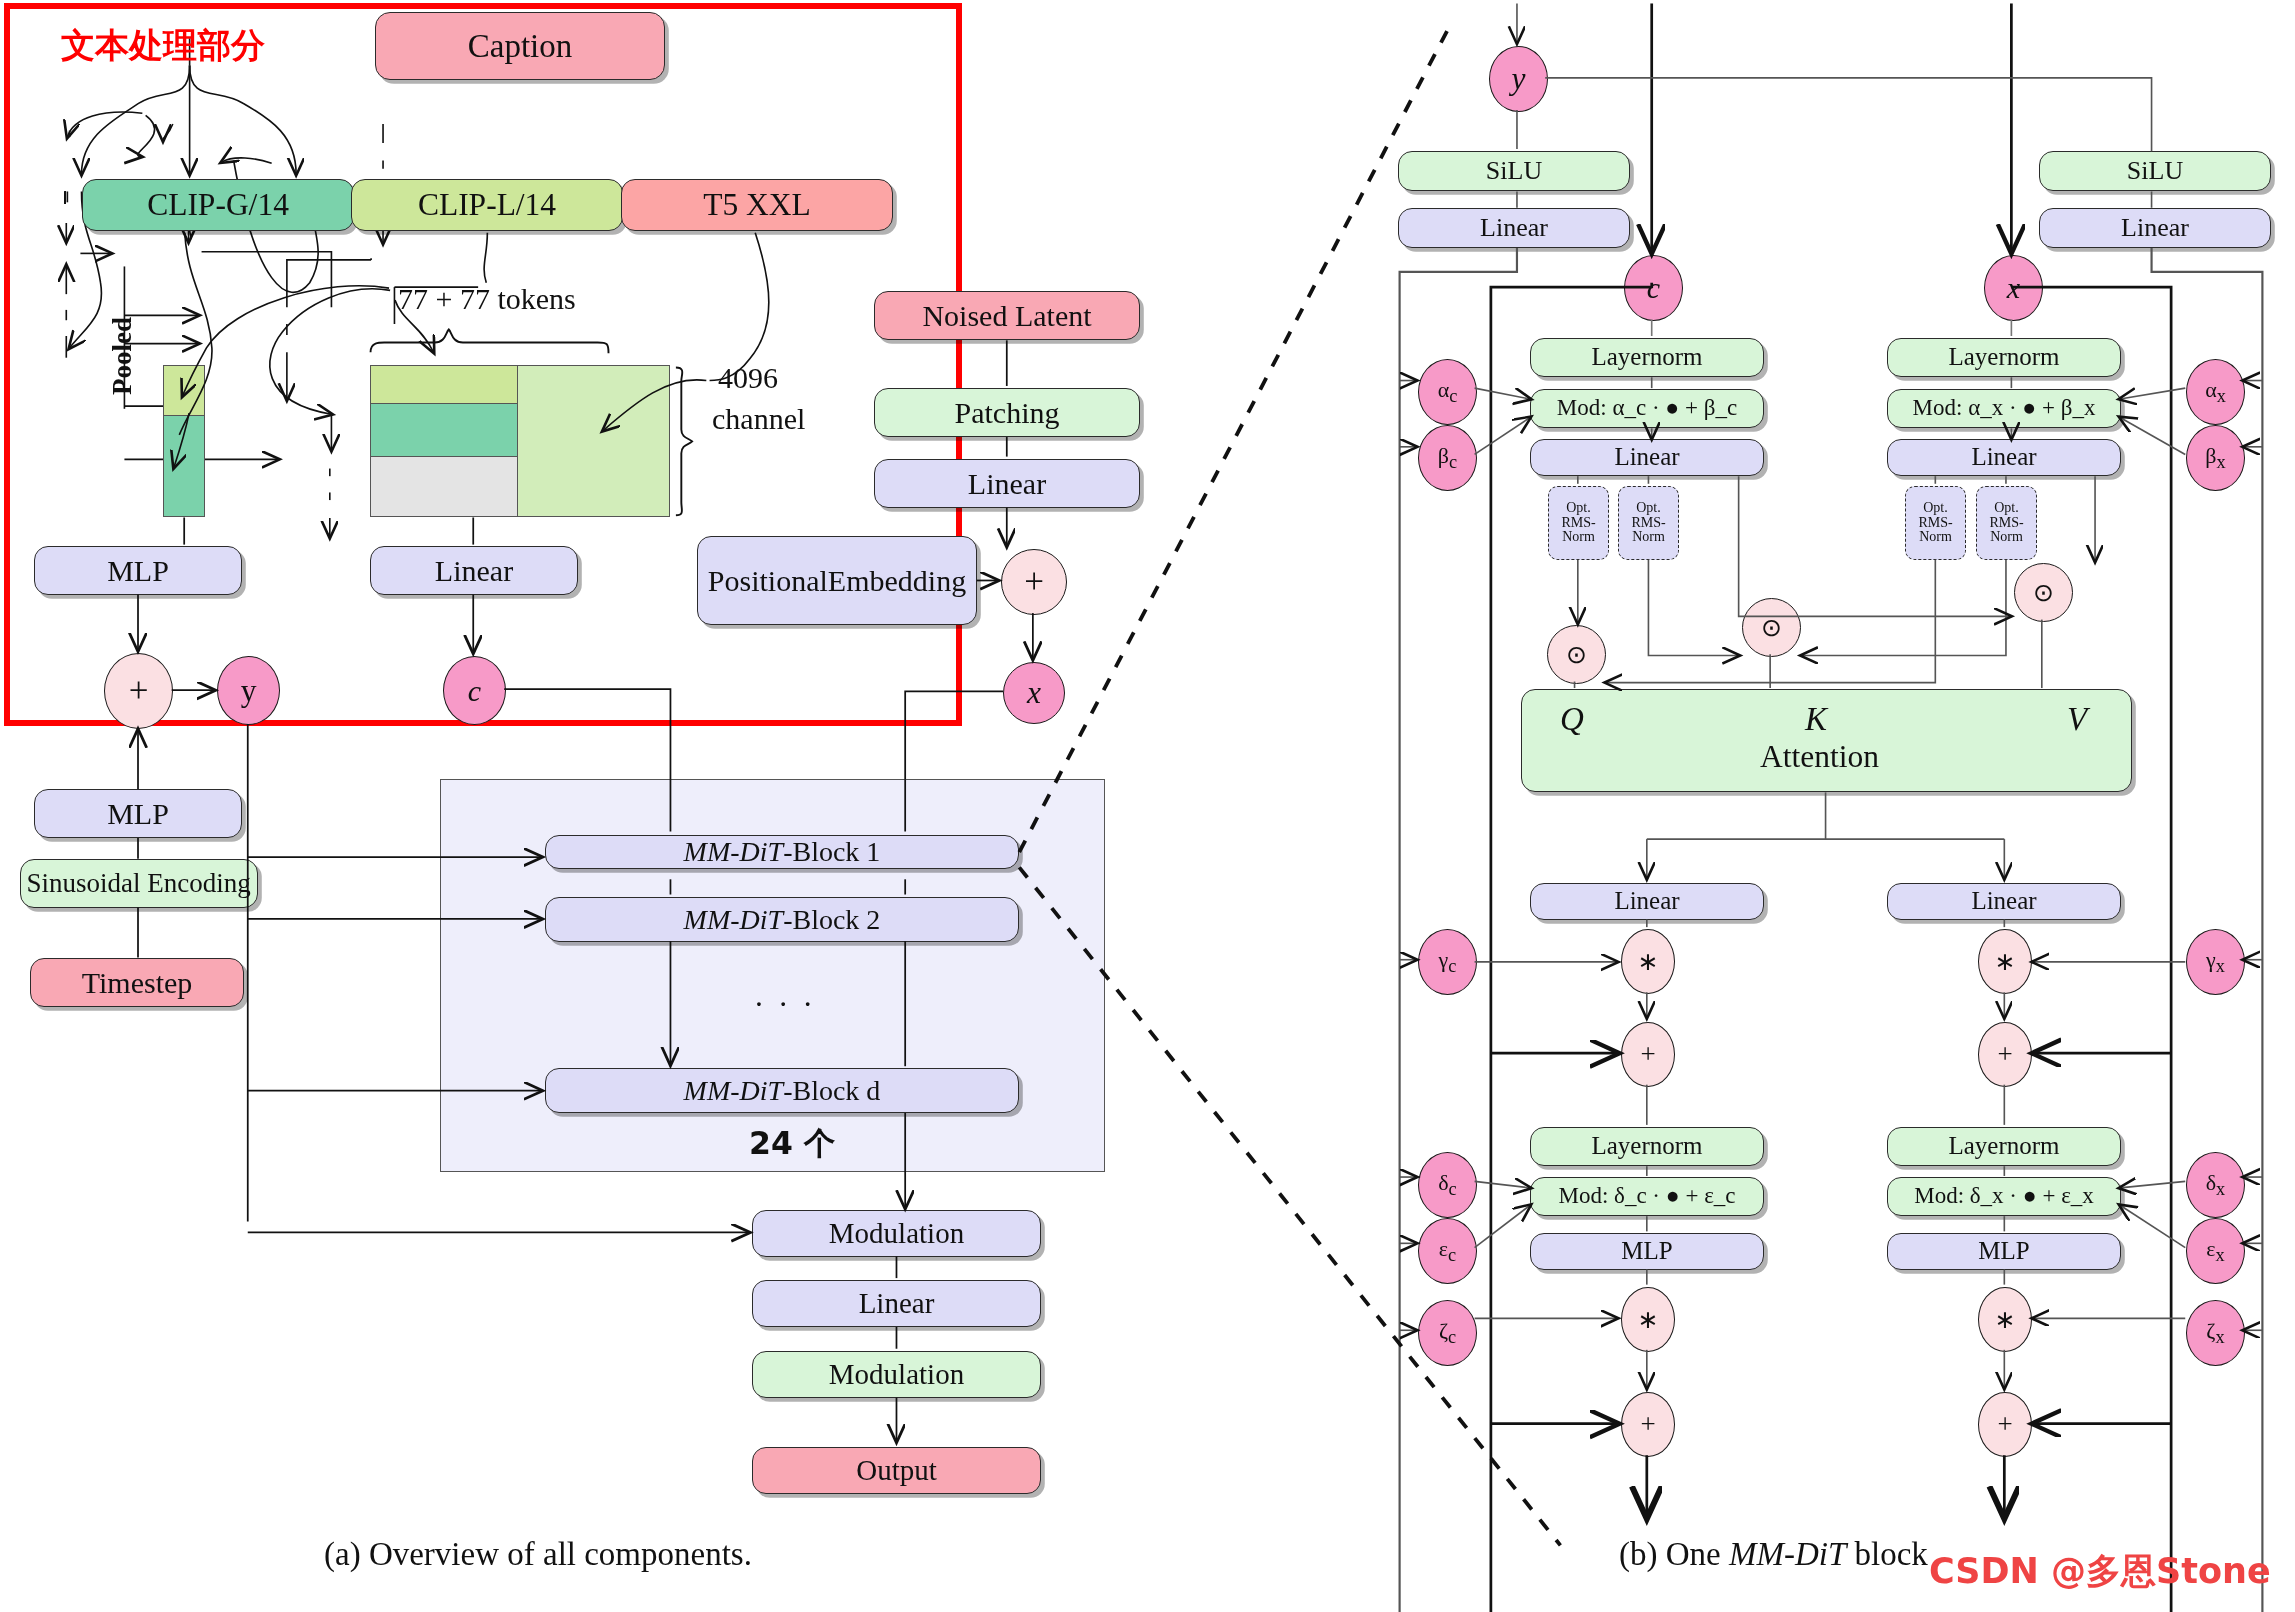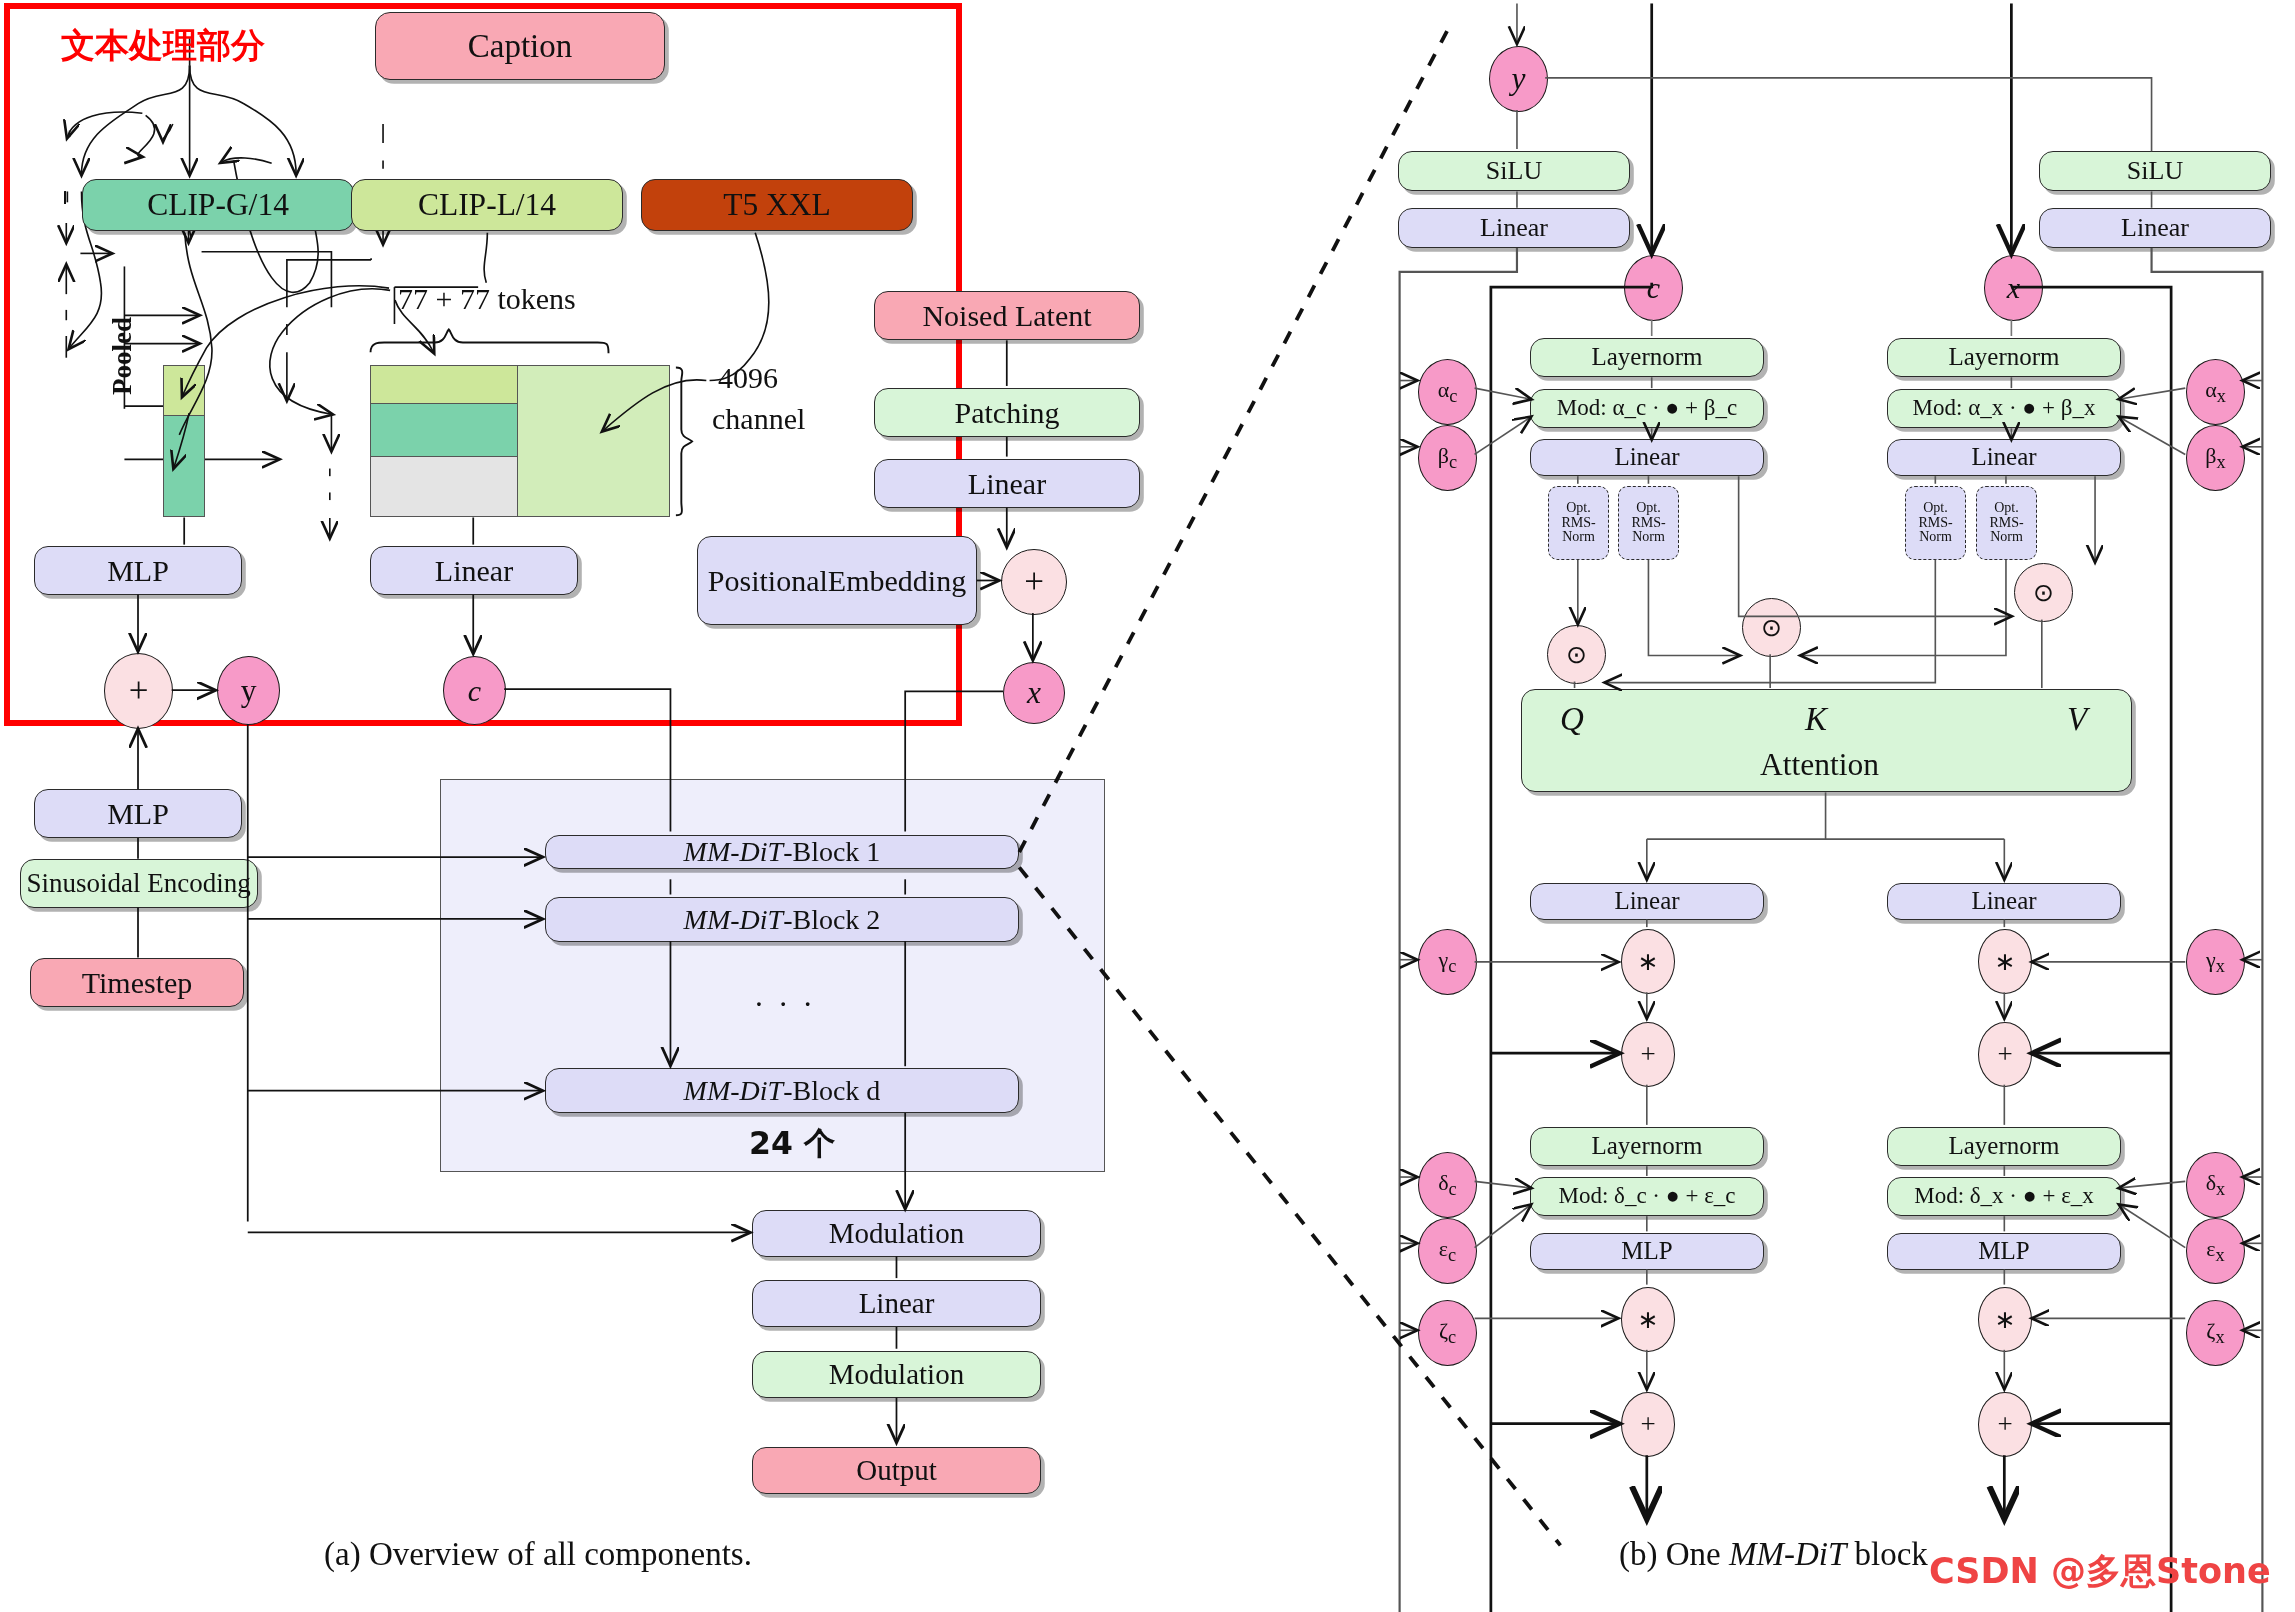--- a/index.html
+++ b/index.html
@@ -12,21 +12,21 @@
     border:1.6px solid #2b2b2b;border-radius:14px;
     box-shadow:3.8px 3.8px 0 rgba(0,0,0,0.30);
     text-align:center;line-height:1.05;
     font-family:"Liberation Serif", serif;
     color:#111;
   }
   .pink{background:#f9a8b4;}
   .green{background:#d8f5d8;}
   .tealA{background:#7bd2ab;}
   .tealB{background:#cde79a;}
-  .tealC{background:#c2410c;margin-left:20px;}
+  .tealC{background:#fca5a5;}
   .blue{background:#dddcf7;}
   .blockbox{background:#eeeefb;border:1.6px solid #555;border-radius:0;box-shadow:none;}
   .dashedbox{border:1.6px dashed #2b2b2b;border-radius:9.8px;background:#dddcf7;box-shadow:none;}
 
   .ell{
     position:absolute;display:flex;align-items:center;justify-content:center;
     border:1.6px solid #1a1a1a;border-radius:50%;
     font-family:"Liberation Serif", serif;color:#111;
   }
   .ell-pinkdark{background:#f79ac8;}
@@ -377,21 +377,21 @@
   </div>
   <div class="ell ell-pinklite" style="left:2014px;top:563px;width:57px;height:57px;font-size:25px;">
     <span>⊙</span>
   </div>
 
   <div class="node green abs" style="left:1521px;top:689px;width:611px;height:103px;font-size:30px;flex-direction:column;justify-content:center;">
     <div style="position:relative;width:100%;height:100%;">
       <span class="lbl it" style="left:38px;top:12px;font-size:33px;">Q</span>
       <span class="lbl it" style="left:283px;top:12px;font-size:33px;">K</span>
       <span class="lbl it" style="left:545px;top:12px;font-size:33px;">V</span>
-      <span class="lbl" style="left:238px;top:50px;font-size:31.5px;margin-top:8px;">Attention</span>
+      <span class="lbl" style="left:238px;top:50px;font-size:31.5px;">Attention</span>
     </div>
   </div>
 
   <div class="node blue abs" style="left:1530px;top:883px;width:234px;height:37px;font-size:25px;">
     <span>Linear</span>
   </div>
   <div class="node blue abs" style="left:1887px;top:883px;width:234px;height:37px;font-size:25px;">
     <span>Linear</span>
   </div>
 

